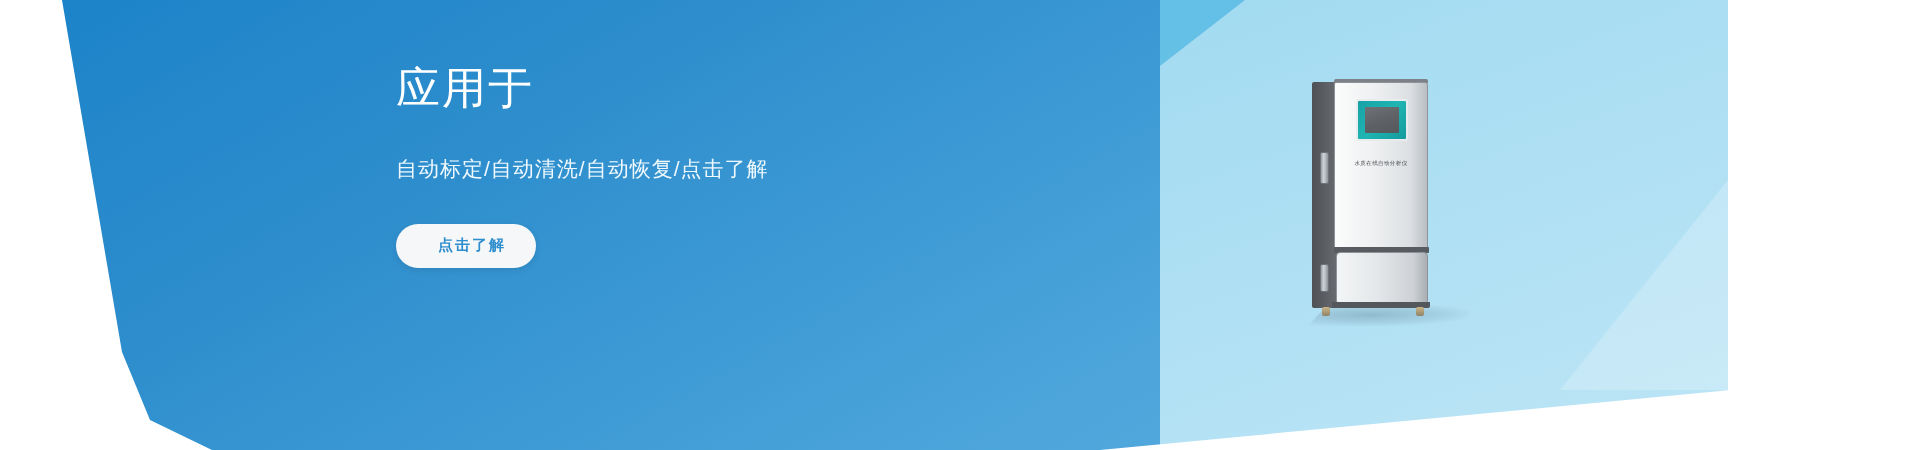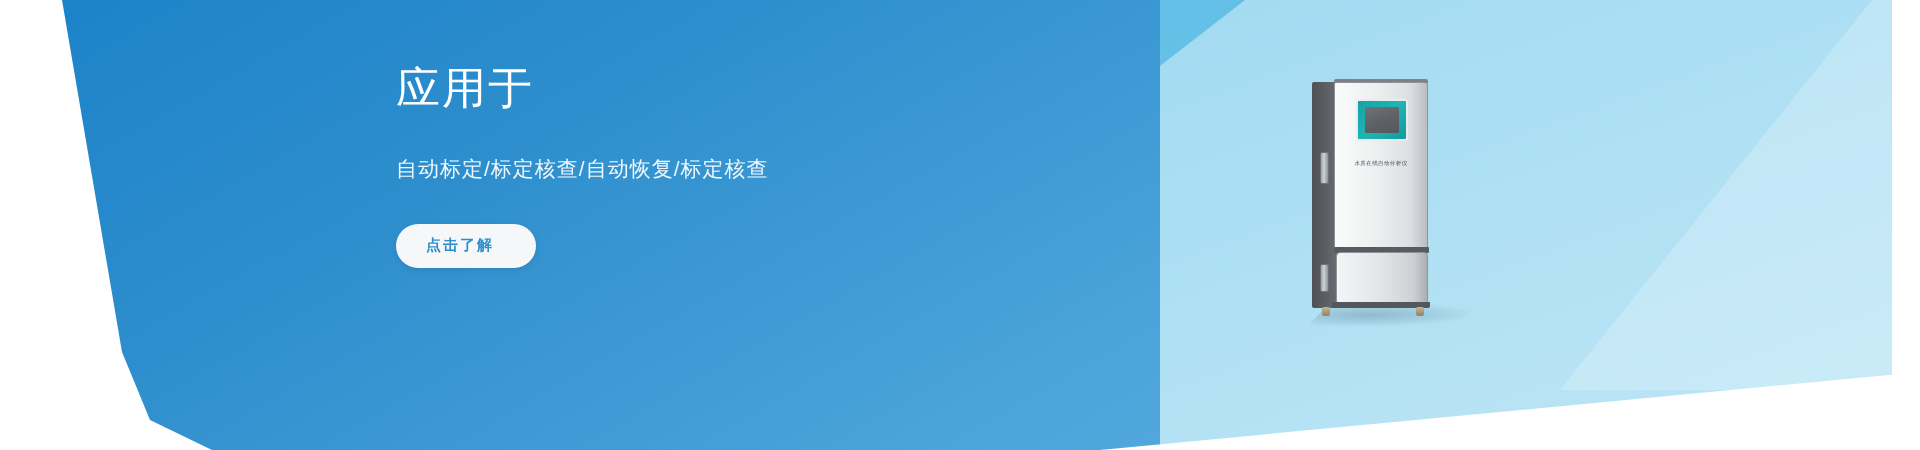--- a/index.html
+++ b/index.html
@@ -7,21 +7,21 @@
   html, body {
     width: 1920px;
     height: 450px;
     overflow: hidden;
     background: #ffffff;
     font-family: "Liberation Sans", "DejaVu Sans", sans-serif;
   }
 
   #banner {
     position: relative;
-    width: 1892px;
+    width: 1728px;
     height: 450px;
     background: #ffffff;
     overflow: hidden;
   }
 
   
 
   .bg-layer {
     position: absolute;
     inset: 0;
@@ -100,21 +100,21 @@
     min-width: 140px;
     padding: 12px 30px 13px;
     border: none;
     border-radius: 24px;
     background: #f5f7f8;
     color: #2e8ecd;
     font-family: "Liberation Sans", "DejaVu Sans", sans-serif;
     font-size: 15px;
     font-weight: bold;
     letter-spacing: 2px;
-    text-align: left;
+    text-align: right;
     cursor: pointer;
     box-shadow: 0 2px 6px rgba(0,0,0,0.10);
   }
 
   
 
   .device {
     position: absolute;
     left: 1312px;
     top: 82px;
@@ -277,21 +277,21 @@
 
   <div class="bg-layer bg-pale"></div>
   <div class="bg-layer bg-sliver"></div>
   <div class="bg-layer bg-wedge"></div>
   <div class="bg-layer bg-main"></div>
   <div class="bg-layer bg-leftwhite"></div>
   <div class="bg-layer bg-bottomwhite"></div>
 
   <div class="copy">
     <div class="headline">应用于</div>
-    <div class="subtitle">自动标定/标定核查/自动恢复/标定核查</div>
+    <div class="subtitle">自动标定/自动清洗/自动恢复/点击了解</div>
     <button class="cta">点击了解</button>
   </div>
 
   <div class="device">
     <div class="dev-shadow"></div>
     <div class="dev-side"></div>
     <div class="dev-top"></div>
     <div class="dev-upper"></div>
     <div class="dev-bezel">
       <div class="dev-screen"></div>

